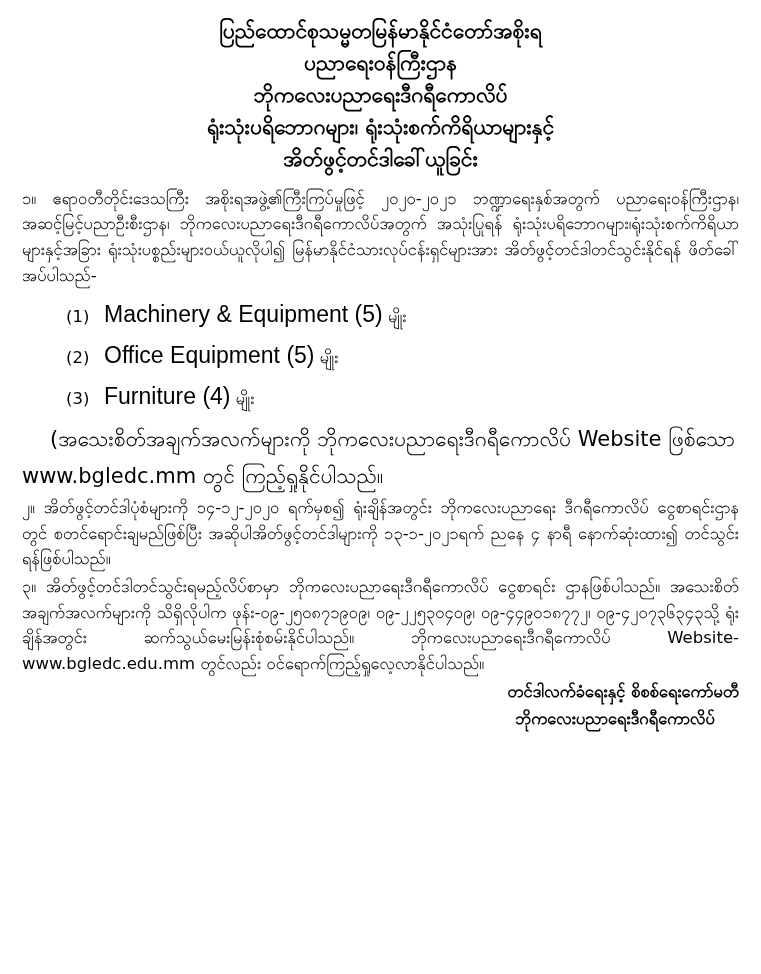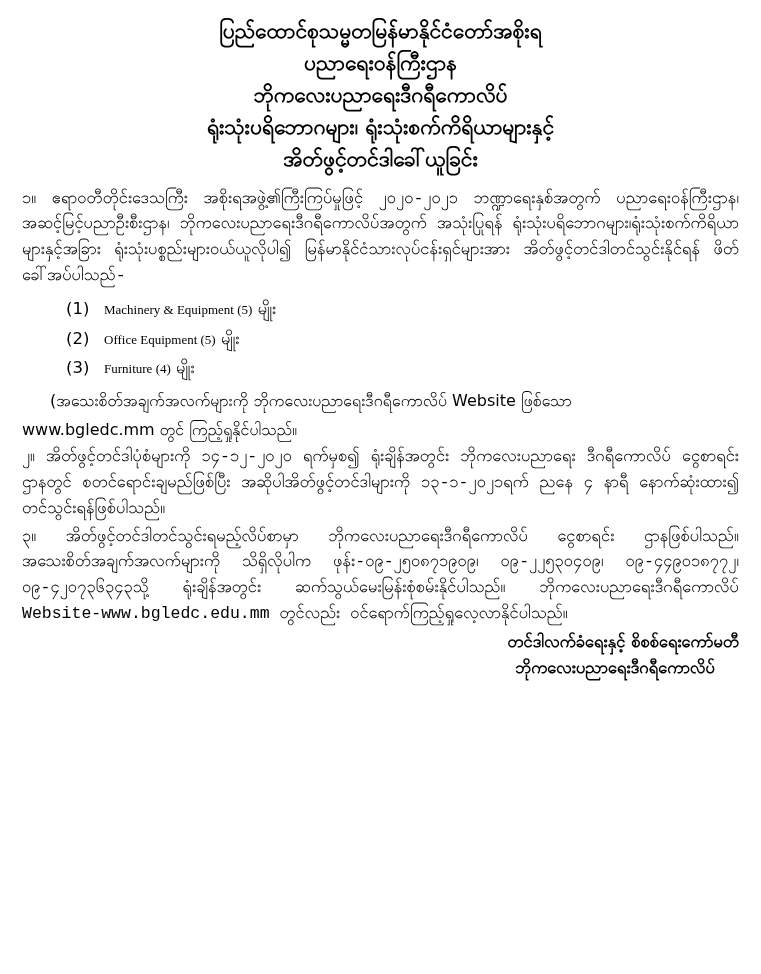--- a/index.html
+++ b/index.html
@@ -34,46 +34,45 @@
   }
   .body-block {
     margin-top: 6px;
   }
   p.para {
     margin: 0 0 2px 0;
     font-size: 16.5px;
     line-height: 1.56;
     text-align: justify;
     text-justify: inter-word;
-    font-family: Liberation Mono, monospace;
   }
   p.para.first {
     margin-top: 2px;
   }
   .list {
     margin: 6px 0 6px 0;
     padding: 0;
     list-style: none;
   }
   .list li {
     font-size: 16.5px;
     line-height: 1.78;
     padding-left: 44px;
     white-space: nowrap;
   }
   .list li .num {
     display: inline-block;
     width: 38px;
   }
   .list li .latin {
-    font-family: Liberation Serif, serif;
-    font-size: 13px;
+    font-family: Liberation Sans, sans-serif;
+    font-size: 23px;
   }
   .note {
-    font-size: 16px;
+    font-size: 21px;
     line-height: 1.56;
     text-align: justify;
     margin: 4px 0 2px 0;
   }
   .note .indent {
     display: inline-block;
     width: 28px;
   }
   .mono-url {
     font-family: "DejaVu Sans", "Liberation Sans", sans-serif;

